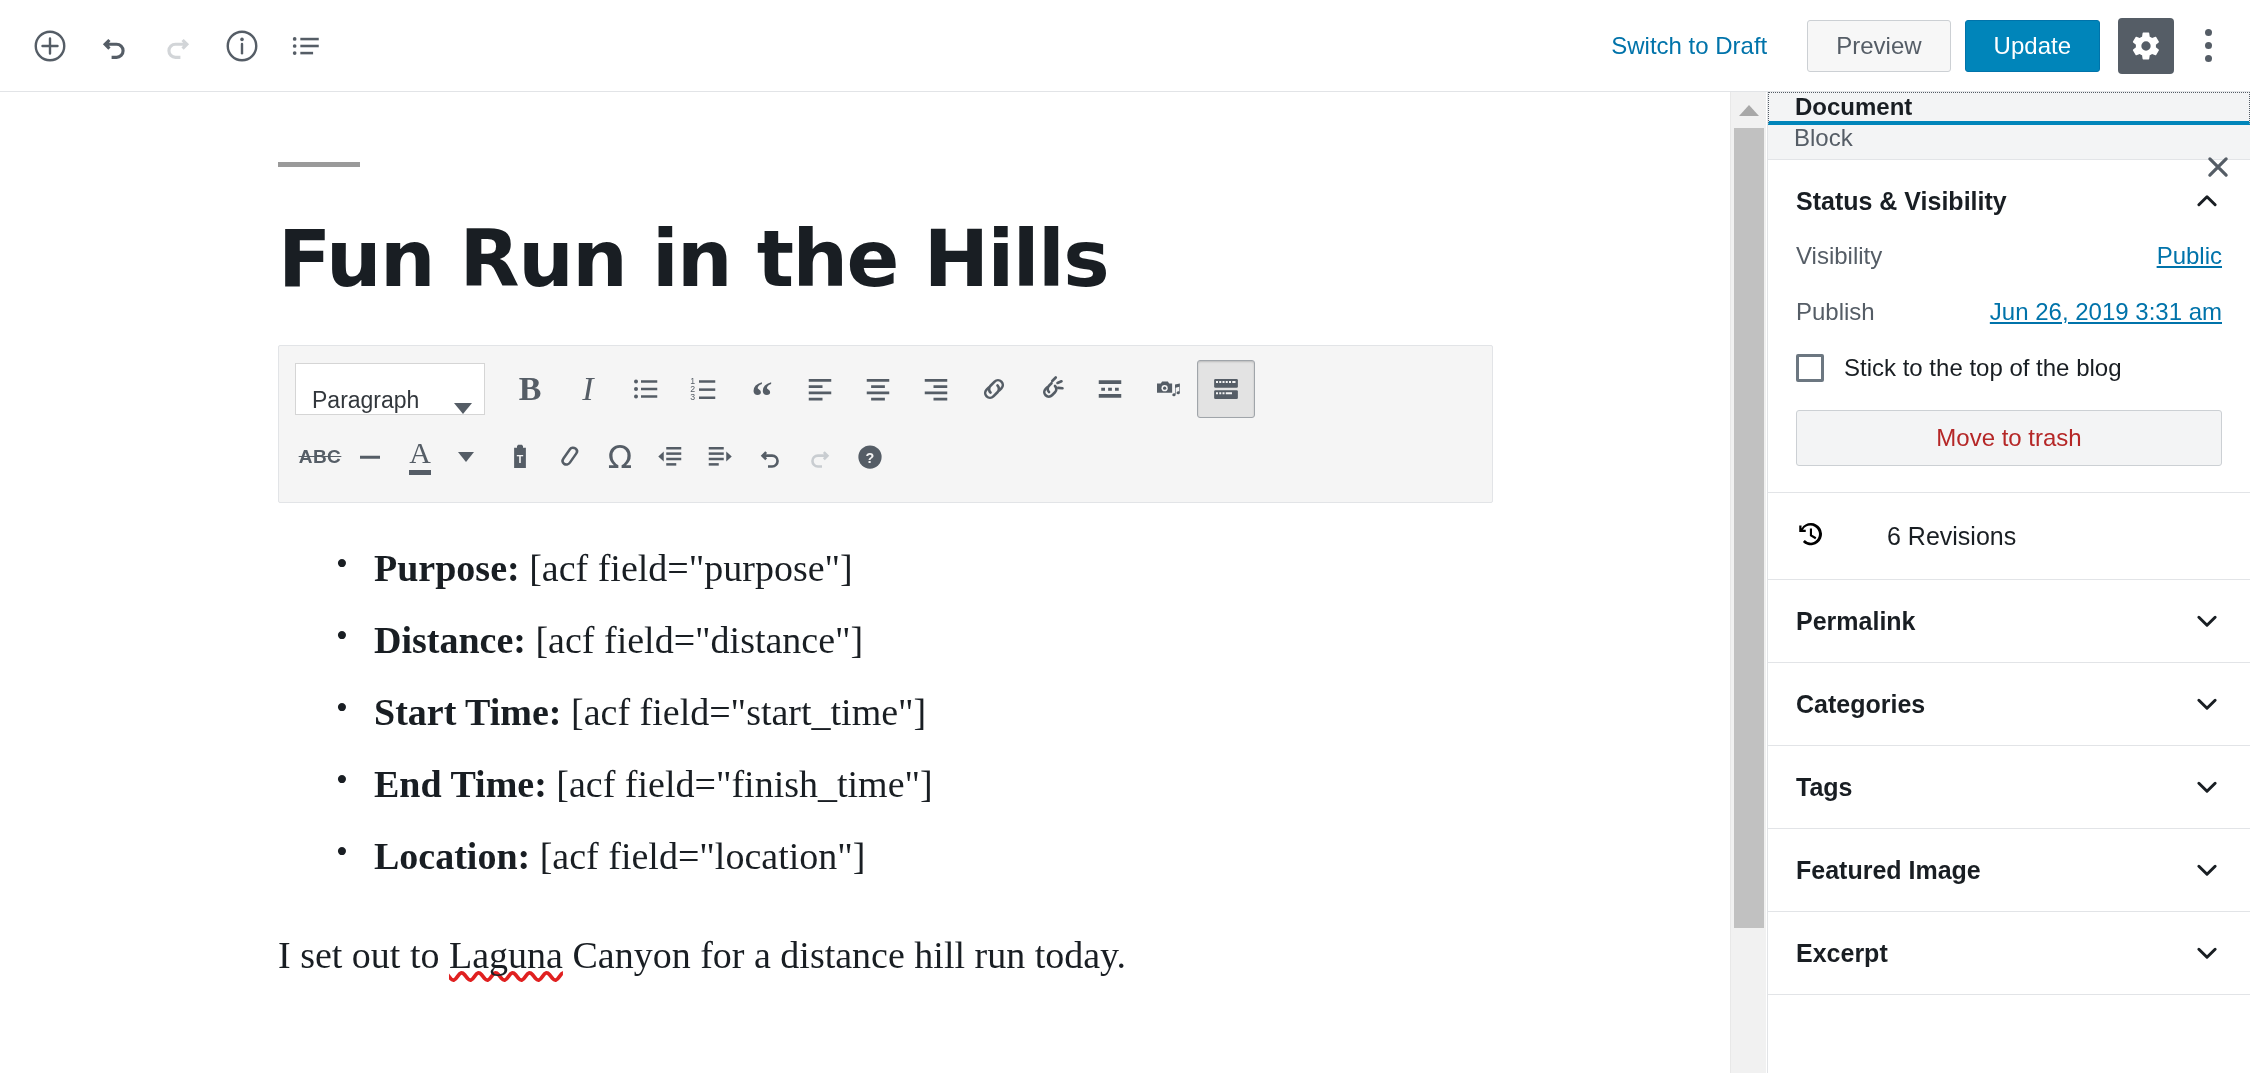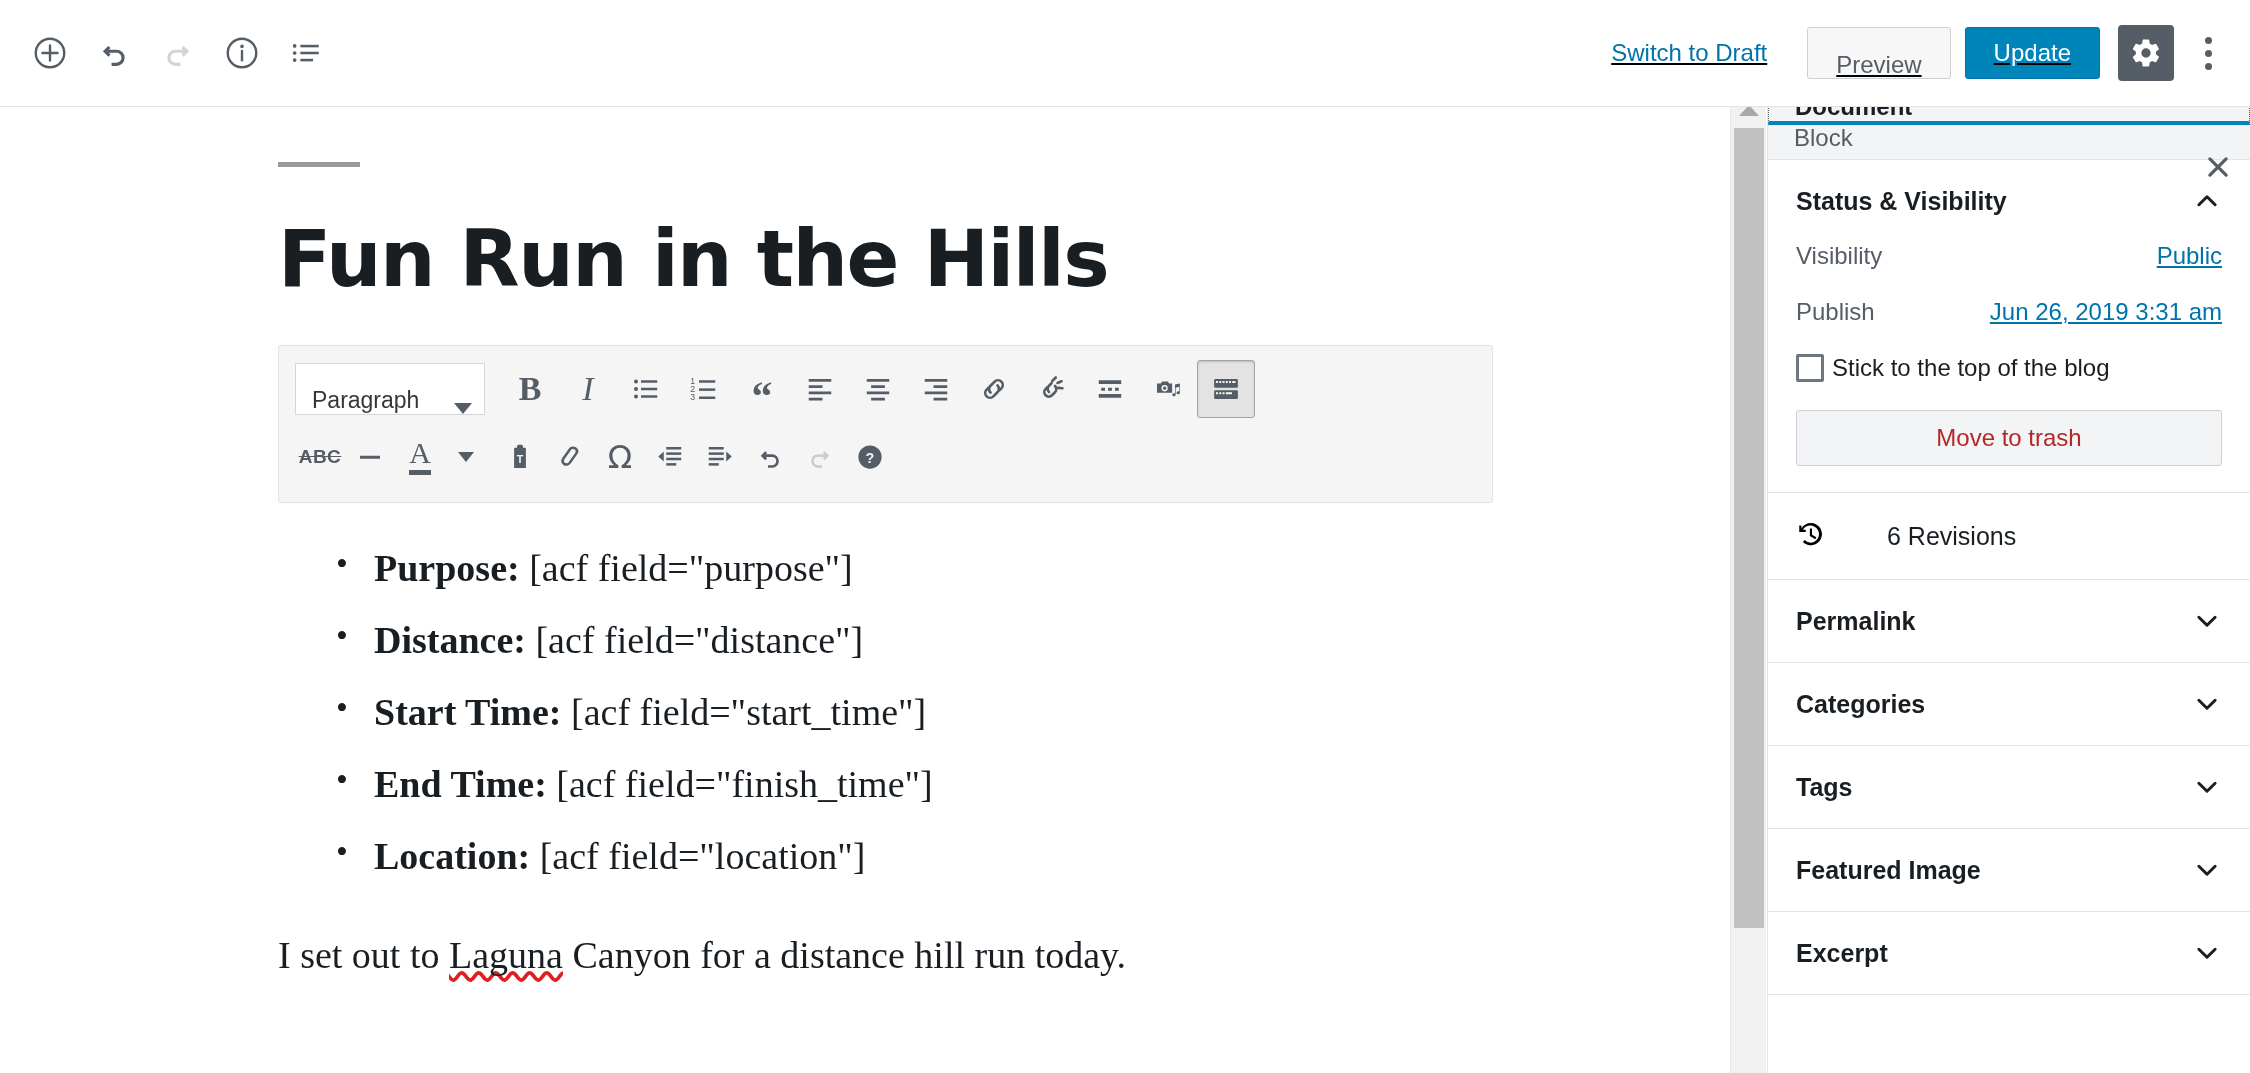--- a/index.html
+++ b/index.html
@@ -7,26 +7,25 @@
     width: 2250px; height: 1073px;
     overflow: hidden;
     background: #ffffff;
     font-family: "Liberation Sans", sans-serif;
     -webkit-font-smoothing: antialiased;
   }
 
   
   #header {
     position: absolute; top: 0; left: 0;
-    width: 2250px; height: 107px;
+    width: 2250px; height: 92px;
     background: #ffffff;
     border-bottom: 1px solid #e2e4e7;
     display: flex; align-items: center;
     z-index: 30;
-    text-decoration: underline;
   }
   #header-left { display: flex; align-items: center; padding-left: 18px; gap: 0px; }
   .hdr-icon-btn {
     width: 64px; height: 64px;
     display: flex; align-items: center; justify-content: center;
     background: none; border: none; cursor: pointer;
     color: #555d66;
   }
   .hdr-icon-btn.disabled { color: #d2d5d8; cursor: default; }
   #header-right {
@@ -37,21 +36,21 @@
   #switch-draft {
     color: #0073aa; font-size: 24px; cursor: pointer;
     padding: 10px 18px; background: none; border: none;
     font-family: "Liberation Sans", sans-serif;
     white-space: nowrap;
   }
   #preview-btn {
     margin-left: 22px;
     font-size: 24px; color: #555d66;
     background: #f7f7f7; border: 1px solid #ccd0d4;
-    border-radius: 3px; padding: 12px 28px; height: 52px;
+    border-radius: 3px; padding: 0 28px; height: 52px;
     line-height: 50px; cursor: pointer;
     font-family: "Liberation Sans", sans-serif;
   }
   #update-btn {
     margin-left: 14px;
     font-size: 24px; color: #ffffff;
     background: #0085ba; border: 1px solid #0073aa;
     border-radius: 3px; padding: 0 28px; height: 52px;
     line-height: 50px; cursor: pointer;
     font-family: "Liberation Sans", sans-serif;
@@ -277,21 +276,21 @@
     text-decoration: underline; cursor: pointer;
     white-space: nowrap;
   }
   .sb-check-row { display: flex; align-items: center; margin-bottom: 28px; }
   .sb-checkbox {
     width: 28px; height: 28px;
     border: 3px solid #6c7781; border-radius: 2px;
     background: #fff; cursor: pointer; flex: none;
   }
   .sb-check-label {
-    margin-left: 8px; font-size: 24px; color: #191e23;
+    margin-left: 20px; font-size: 24px; color: #191e23;
   }
   #trash-btn {
     width: 100%; height: 56px;
     background: #f3f4f5; border: 1px solid #ccd0d4;
     border-radius: 3px;
     color: #b52727; font-size: 24px; cursor: pointer;
     font-family: "Liberation Sans", sans-serif;
   }
   #revisions-row {
     display: flex; align-items: center;

